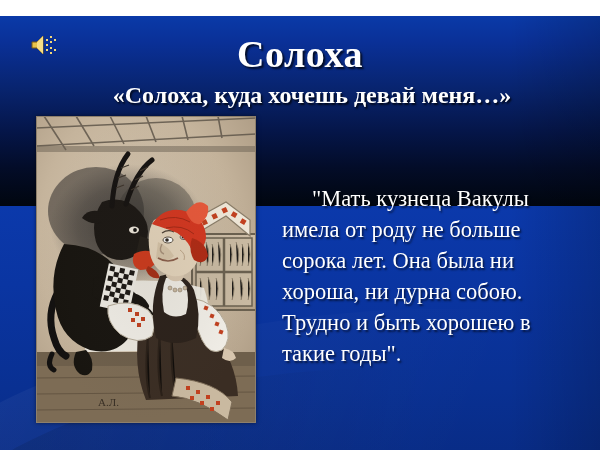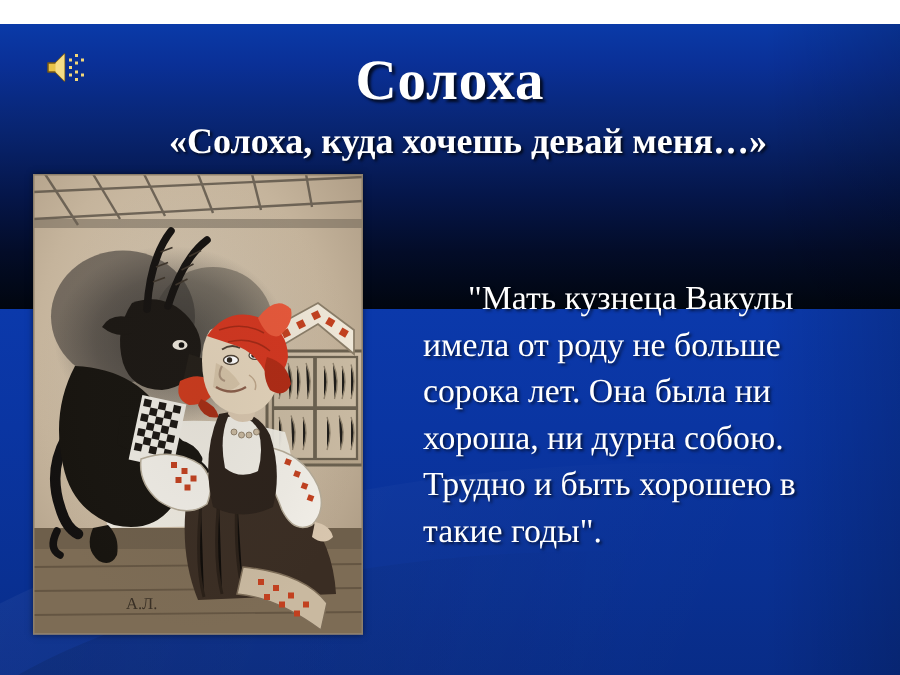--- a/index.html
+++ b/index.html
@@ -125,21 +125,21 @@
     font-size: 22.5px;
     color: #ffffff;
     line-height: 31px;
     text-indent: 30px;
     text-shadow: 1.5px 1.5px 2px rgba(0,0,0,0.6);
   }
 
   
   #illustration {
     position: absolute;
-    left: 22px;
+    left: 36px;
     top: 100px;
     width: 220px;
     height: 307px;
     overflow: hidden;
     background: #b9a893;
     box-shadow: 0 0 4px rgba(0,0,0,0.5);
   }
   #illustration svg { display: block; }
 </style>
 </head>

